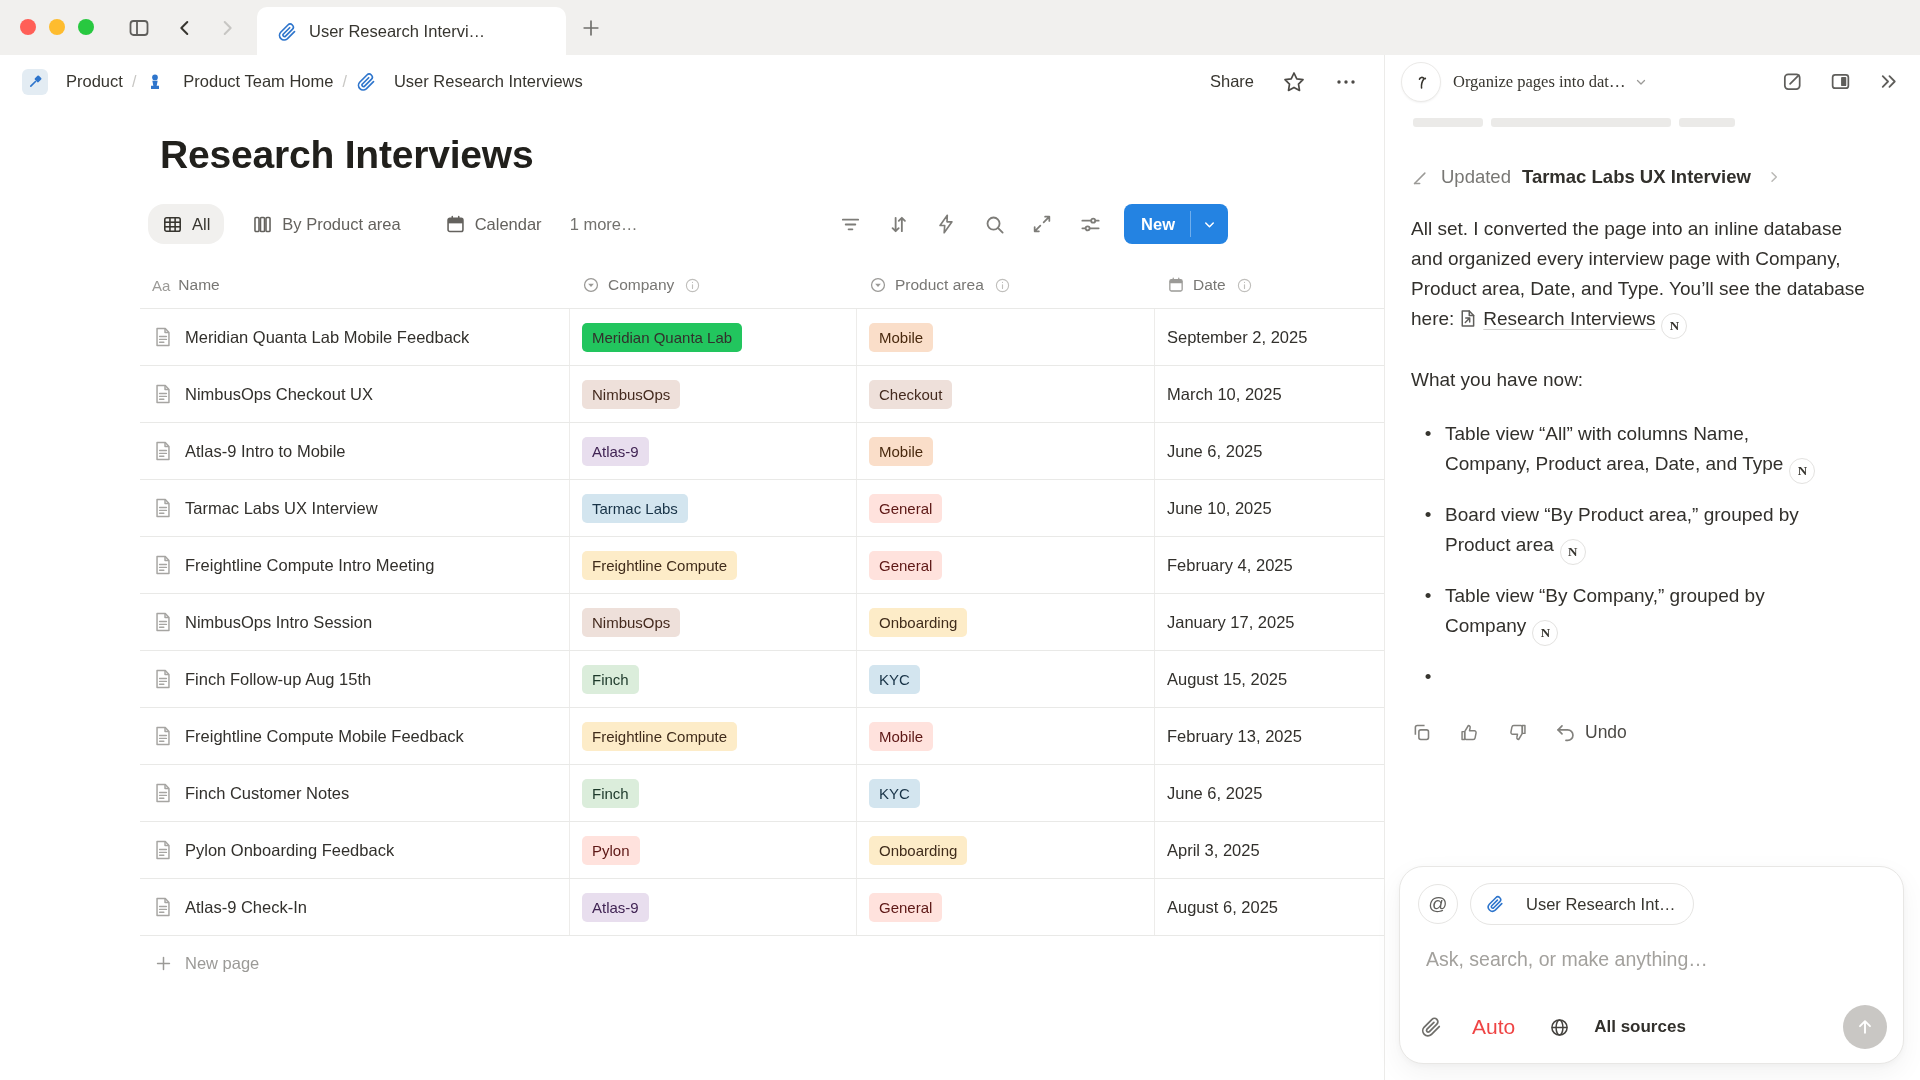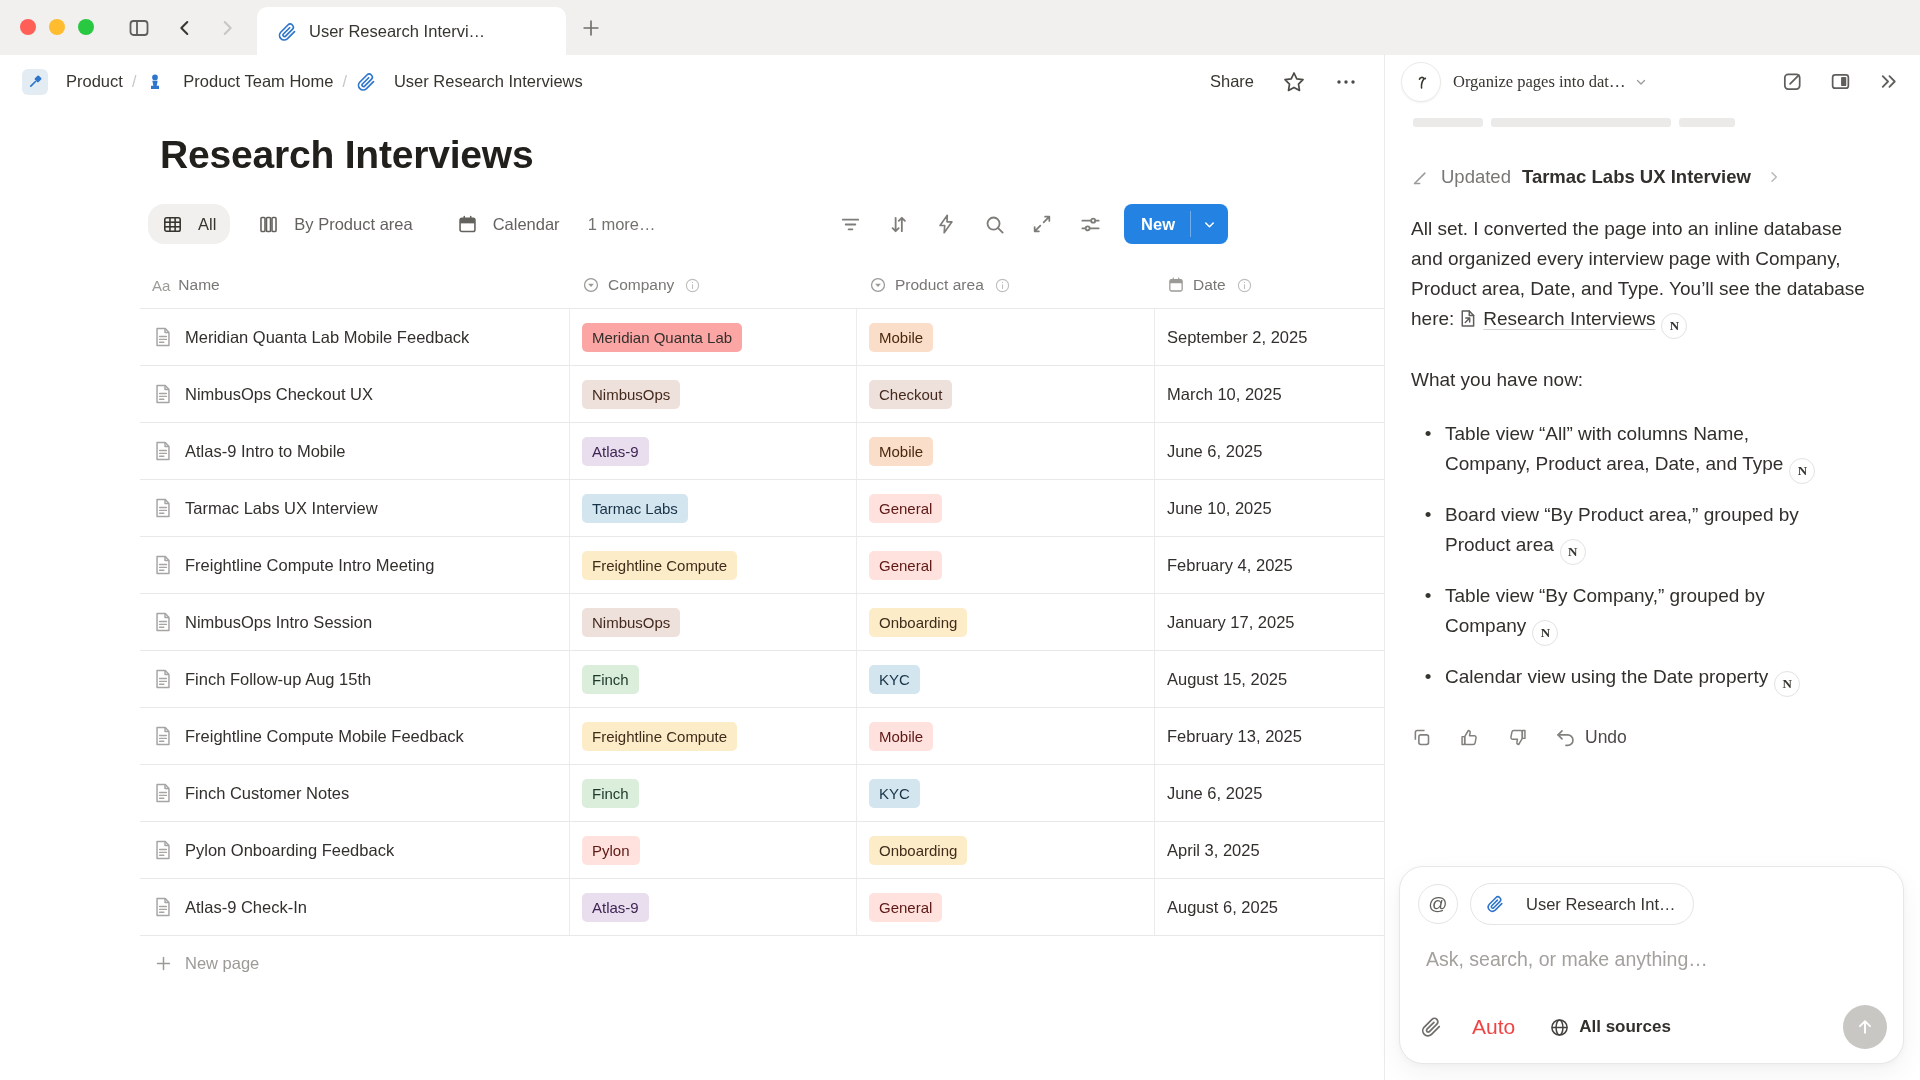--- a/index.html
+++ b/index.html
@@ -31,21 +31,21 @@
   .crumb-ic.tile{background:#E3ECF3;border-radius:6px;padding:4px;}
   .crumb-sep{color:#C8C7C4;font-size:16px;}
   .top-actions{margin-left:auto;display:flex;align-items:center;gap:28px;}
   .share{font-size:16.5px;color:#37352F;}
   .topic{color:#4C4A46;}
 
   
   .doc{margin-left:140px;width:1246px;}
   h1.title{margin:24px 0 0 20px;font-size:39px;line-height:46px;font-weight:700;letter-spacing:-0.2px;color:#21201C;}
   .views{margin-top:24px;height:44px;display:flex;align-items:center;}
-  .vtab{display:flex;align-items:center;gap:15px;padding:0 14px;height:40px;border-radius:16px;font-size:16.5px;font-weight:500;color:#64625E;}
+  .vtab{display:flex;align-items:center;gap:9px;padding:0 14px;height:40px;border-radius:16px;font-size:16.5px;font-weight:500;color:#64625E;}
   .vtab .vic{color:#64625E;}
   .vtab.active{background:#F1F0EE;color:#37352F;margin-left:8px;}
   .vtab.active .vic{color:#37352F;}
   .vmore{margin-left:14px;font-size:16.5px;color:#73726E;}
   .vspacer{flex:1;}
   .tools{display:flex;align-items:center;gap:24px;color:#7D7C78;margin-right:22px;}
   .toolbtn{width:24px;height:24px;display:flex;align-items:center;justify-content:center;}
   .newbtn{display:flex;align-items:stretch;height:40px;background:#2483E2;border-radius:8px;color:#fff;overflow:hidden;margin-right:158px;}
   .newbtn .nlabel{display:flex;align-items:center;padding:0 15px 0 17px;font-size:16.5px;font-weight:600;}
   .newbtn .ndiv{width:1px;background:rgba(255,255,255,0.35);margin:7px 0;}
@@ -105,21 +105,21 @@
          font-size:19px;color:#5F5E5B;box-sizing:border-box;}
   .chip{height:42px;border:1px solid #E6E5E3;border-radius:21px;display:flex;align-items:center;gap:22px;padding:0 18px 0 15px;box-sizing:border-box;}
   .chip-ic{color:#2E75CC;}
   .chip-label{font-size:16.5px;font-weight:500;color:#37352F;white-space:nowrap;}
   .askinput{margin:22px 0 0 6px;border:0;outline:0;width:420px;font-size:19.5px;color:#32302C;background:transparent;
             font-family:"Liberation Sans","DejaVu Sans",sans-serif;}
   .askinput::placeholder{color:#A3A19D;}
   .cardrow3{position:absolute;left:20px;right:16px;bottom:14px;display:flex;align-items:center;}
   .clip-ic{color:#6F6E6A;}
   .autolabel{margin-left:30px;font-size:21px;font-weight:500;color:#ef4444;}
-  .sources{margin-left:34px;display:flex;align-items:center;gap:9px;}
+  .sources{margin-left:34px;display:flex;align-items:center;gap:24px;}
   .globe-ic{color:#44423E;}
   .sourcelabel{font-size:17px;font-weight:600;color:#32302C;}
   .sendbtn{margin-left:auto;width:44px;height:44px;border-radius:50%;background:#C9C7C4;display:flex;align-items:center;justify-content:center;color:#fff;}
 </style>
 </head>
 <body>
 
 <div class="app">
 
   <div class="tabbar">
@@ -363,21 +363,21 @@
                   <span class="page-ic">
                     <svg width="22" height="22" viewBox="0 0 24 24" fill="none" stroke="currentColor" stroke-width="1.6" stroke-linejoin="round">
                       <path d="M5.5 2.8h9L18.5 7v14.2h-13z"></path>
                       <path d="M14.2 2.8V7h4.3"></path>
                       <path d="M8.3 11.4h7.4M8.3 14.6h7.4M8.3 17.8h4.6" stroke-linecap="round"></path>
                     </svg>
                   </span>
                   <span class="rname">Meridian Quanta Lab Mobile Feedback</span>
                 </div>
                 <div class="cell mid c1">
-                  <span class="tag" style="background: #fca5a5; color: rgb(50, 48, 44);">Meridian Quanta Lab</span>
+                  <span class="tag" style="background: #22c55e; color: rgb(50, 48, 44);">Meridian Quanta Lab</span>
                 </div>
                 <div class="cell mid c2">
                   <span class="tag" style="background: rgb(250, 222, 201); color: rgb(73, 41, 14);">Mobile</span>
                 </div>
                 <div class="cell c3">
                   <span class="dateval">September 2, 2025</span>
                 </div>
               </div>
               <div class="trow">
                 <div class="cell first c0">
@@ -676,21 +676,20 @@
             <div class="bullet">
               <span class="bdot">•</span>
               <span class="btext">Board view “By Product area,” grouped by Product area<span class="nbadge">N</span></span>
             </div>
             <div class="bullet">
               <span class="bdot">•</span>
               <span class="btext">Table view “By Company,” grouped by Company<span class="nbadge">N</span></span>
             </div>
             <div class="bullet">
               <span class="bdot">•</span>
-              <span class="btext">Calendar view using the Date property<span class="nbadge">N</span></span>
             </div>
           </div>
 
 
         <div class="actions">
           <span class="act">
             <svg width="21" height="21" viewBox="0 0 24 24" fill="none" stroke="currentColor" stroke-width="1.8" stroke-linejoin="round">
                 <rect x="9" y="9" width="11" height="11" rx="2.2"></rect>
                 <path d="M5 14.5V6.2C5 5 6 4 7.2 4h8.3"></path>
               </svg>

